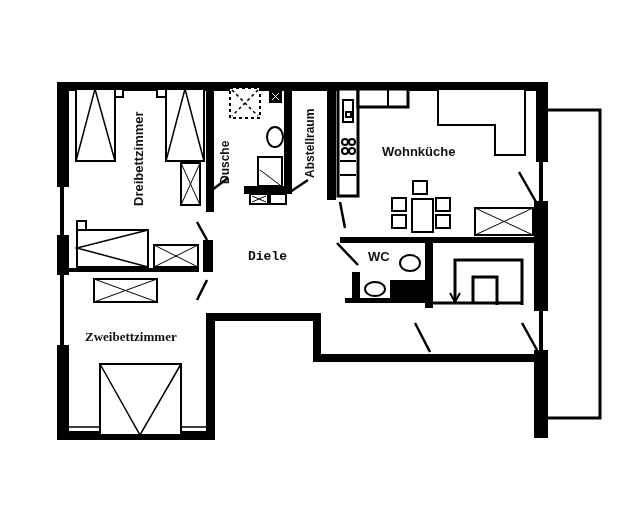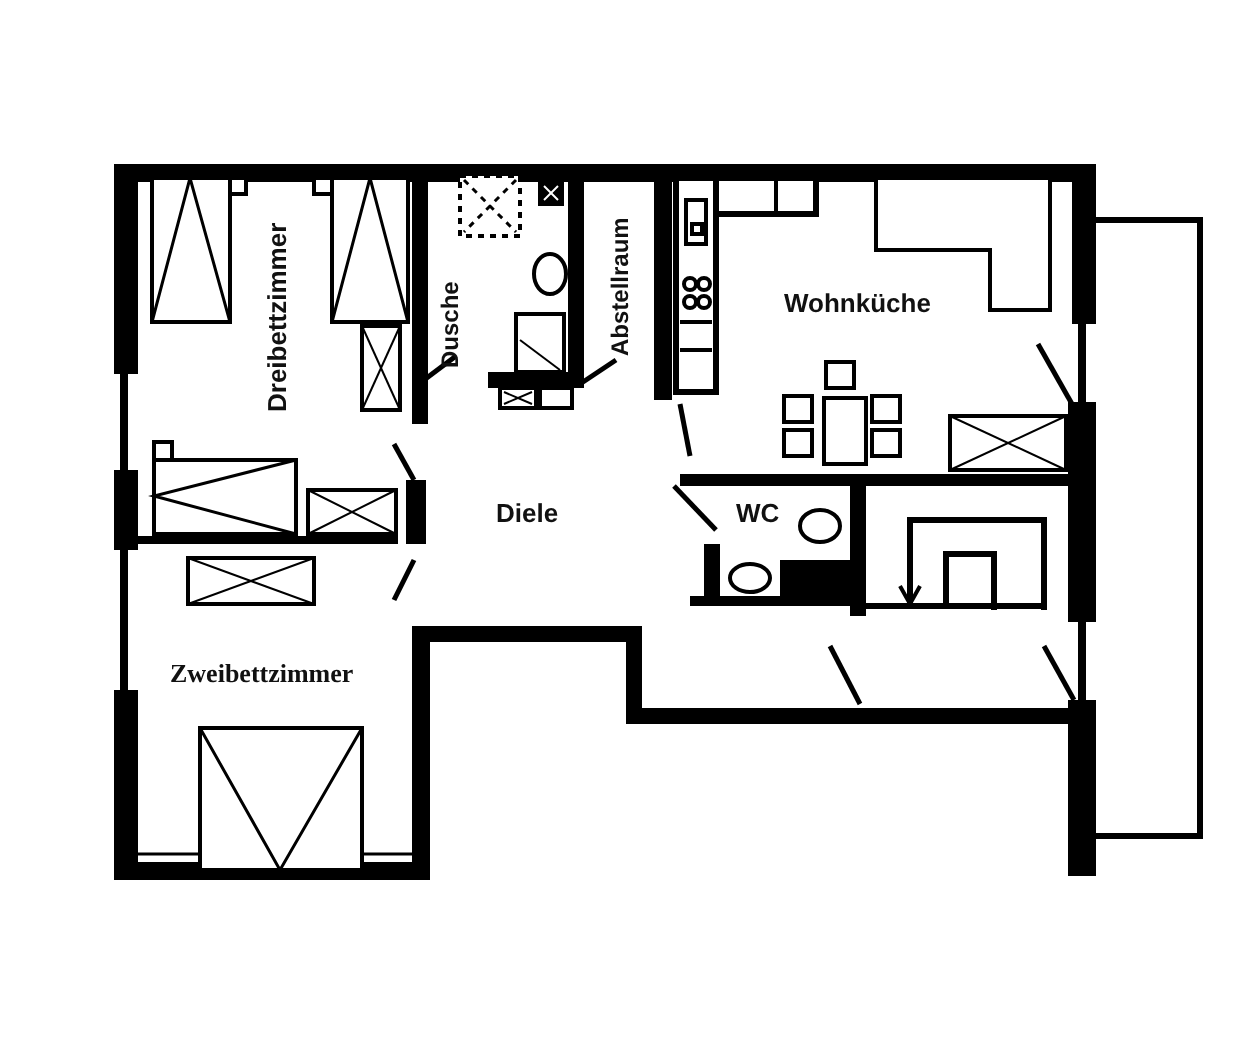--- a/index.html
+++ b/index.html
@@ -154,16 +154,16 @@
     <polyline points="473,303 473,277 497,277 497,305"></polyline>
     <line x1="433" y1="303" x2="522" y2="303"></line>
     <line x1="455" y1="285" x2="455" y2="300" stroke-width="2"></line>
     <polyline points="450,293 455,302 460,293" stroke-width="2"></polyline>
   </g>
 </svg>
 
 <div class="lbl vlbl" style="left:131px; top:206px;">Dreibettzimmer</div>
 <div class="lbl vlbl" style="left:218px; top:184px; font-size:12px;">Dusche</div>
 <div class="lbl vlbl" style="left:303px; top:178px; font-size:12px;">Abstellraum</div>
-<div class="lbl" style="left:382px; top:144px;margin-left:10px;">Wohnküche</div>
-<div class="lbl" style="left:248px; top:249px;">Diele</div>
+<div class="lbl" style="left:382px; top:144px;">Wohnküche</div>
+<div class="lbl" style="left:248px; top:249px;font-family:Liberation Mono, monospace;">Diele</div>
 <div class="lbl" style="left:368px; top:249px;">WC</div>
 <div class="lbl" style="left:85px; top:329px;font-family:Liberation Serif, serif;">Zweibettzimmer</div>
 
 </body></html>

